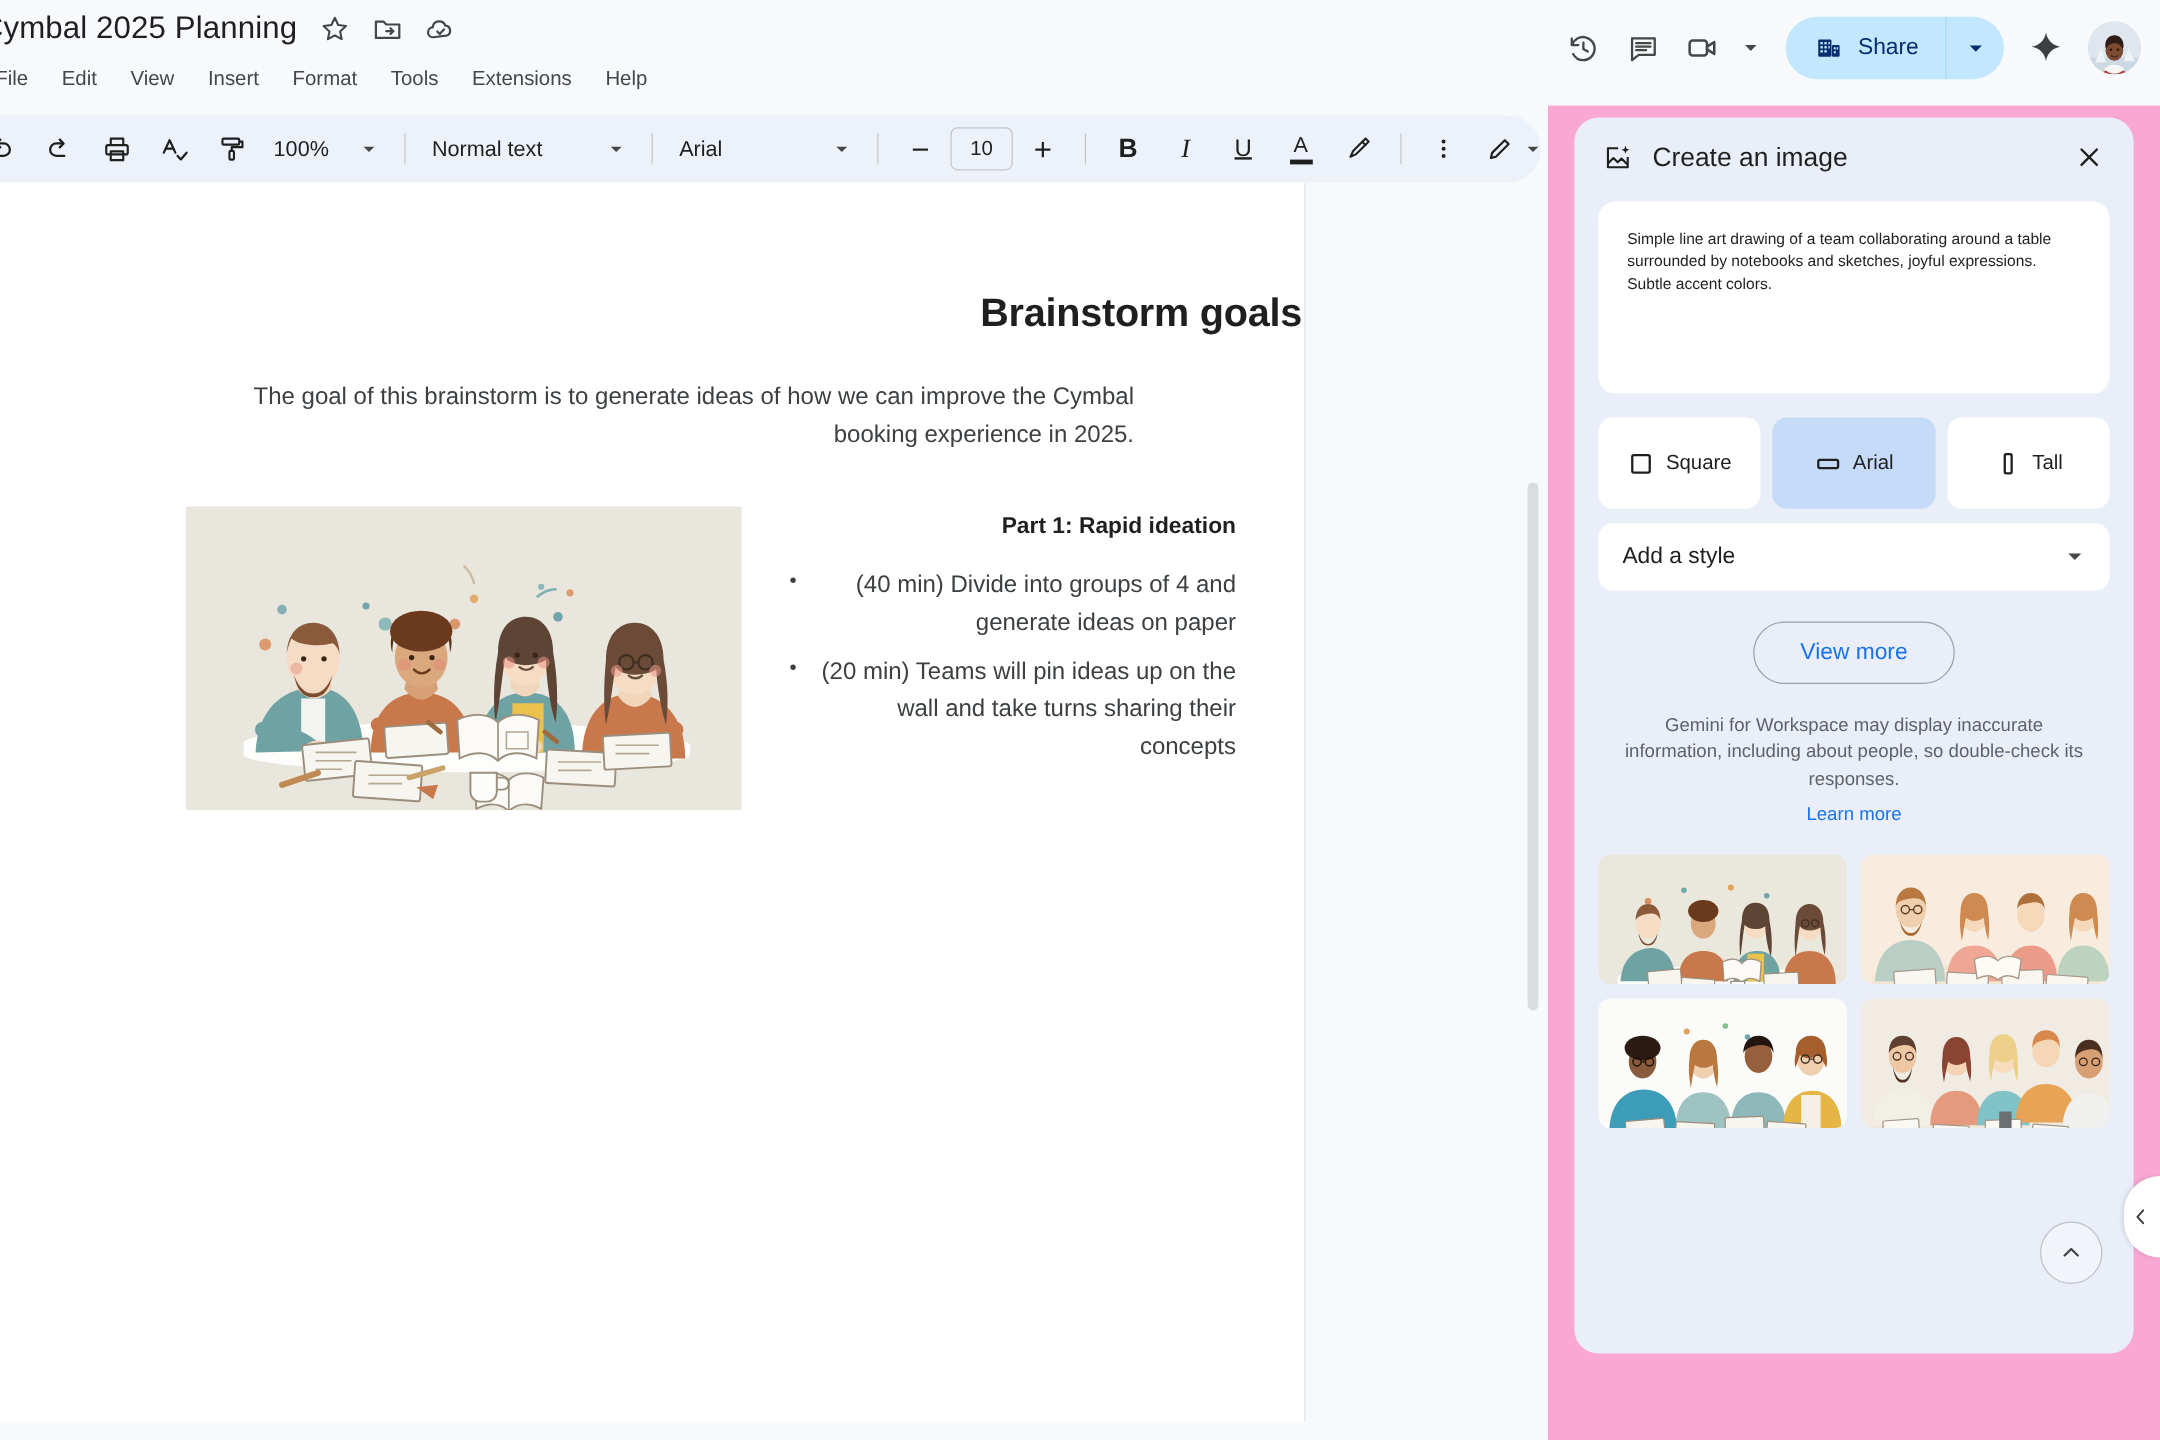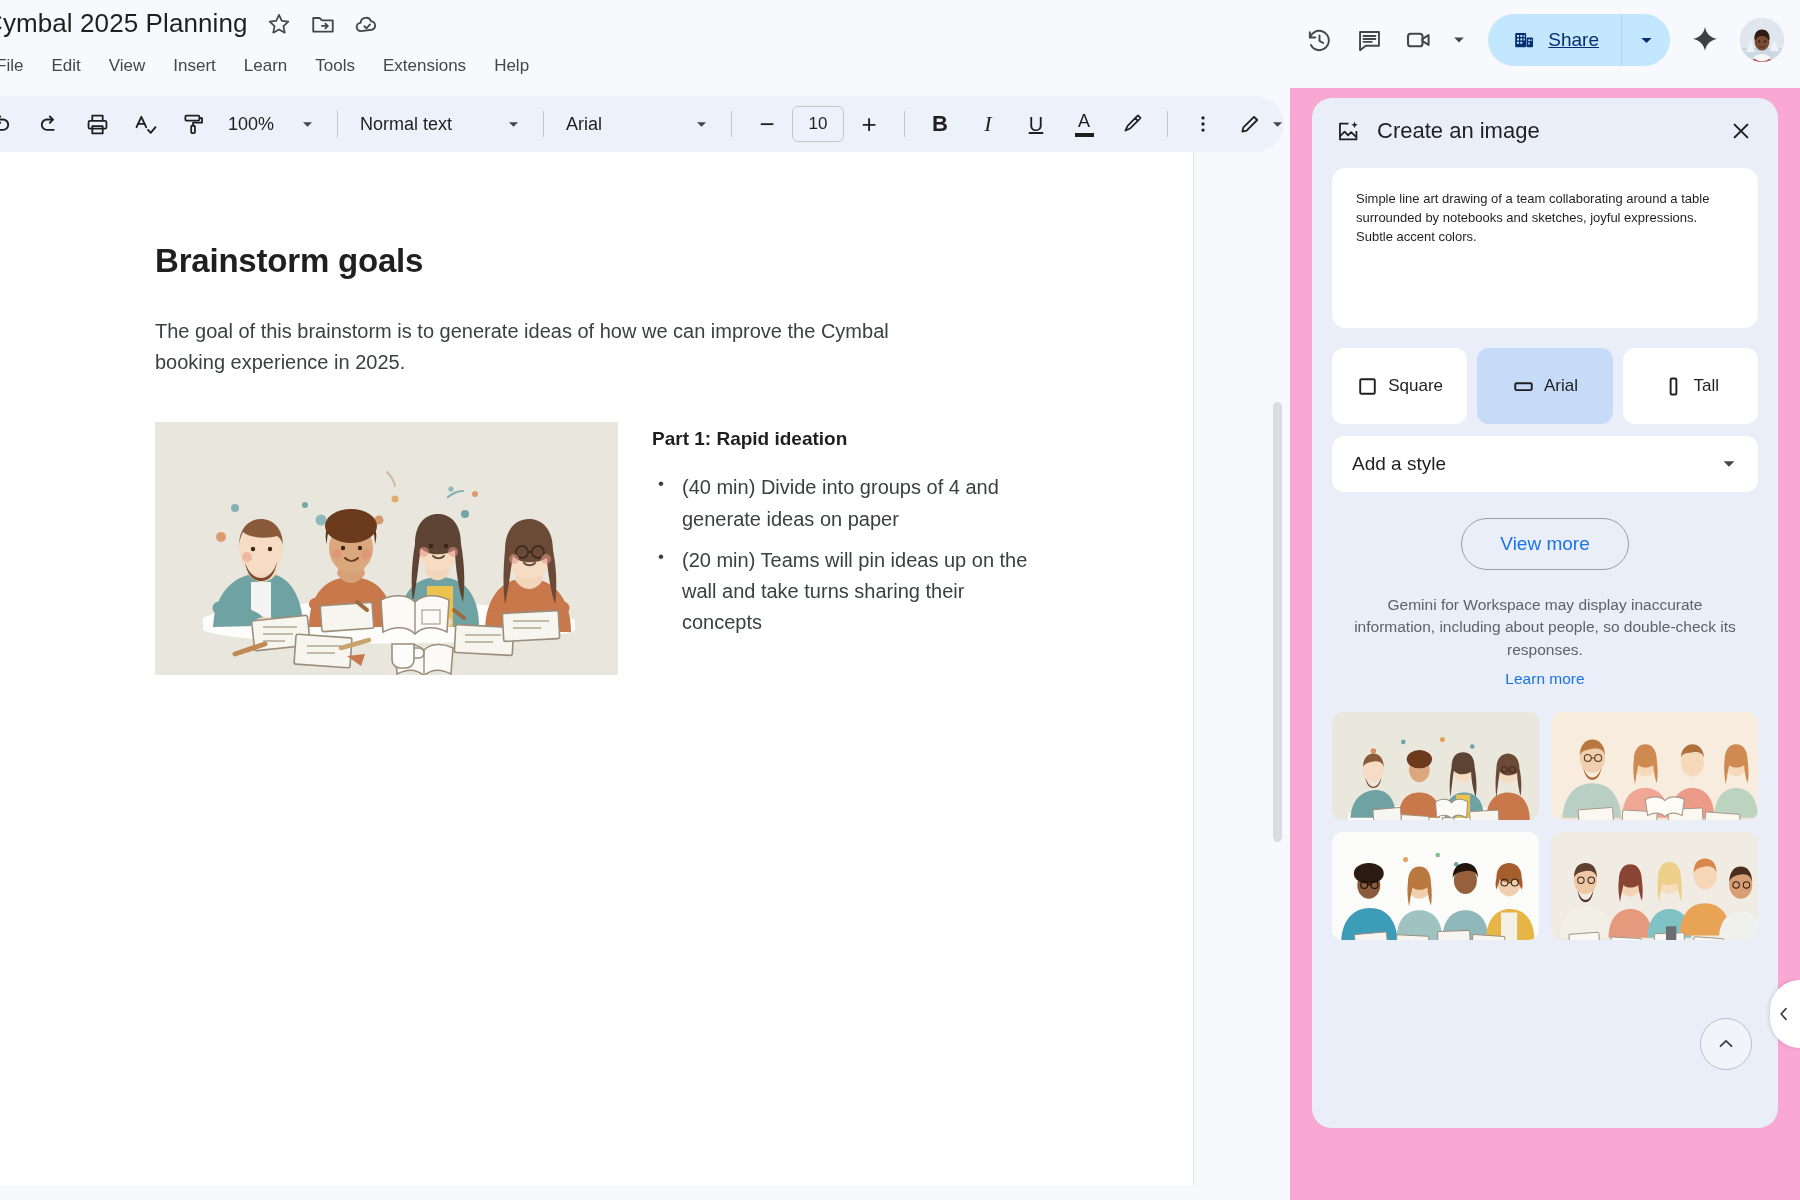--- a/index.html
+++ b/index.html
@@ -43,21 +43,21 @@
   }
   .share-group {
     display: flex; align-items: center; height: 52px;
     background: #c2e7ff; border-radius: 26px; margin-left: 14px; margin-right: 10px;
     overflow: hidden;
   }
   .share-main {
     display: flex; align-items: center; gap: 12px;
     padding: 0 22px 0 24px; height: 52px;
   }
-  .share-label { font-size: 19px; color: #062e6f; text-decoration: underline; }
+  .share-label { font-size: 19px; color: #062e6f; }
   .share-divider { width: 1px; height: 52px; background: #a9d8f5; }
   .share-arrow { display: flex; align-items: center; justify-content: center; width: 48px; height: 52px; }
   .avatar {
     width: 44px; height: 44px; border-radius: 50%; margin-left: 10px;
     overflow: hidden; position: relative; background: #cfd8e3;
   }
 
   
   .toolbar {
     position: absolute; left: -36px; top: 96px; width: 1320px; height: 56px;
@@ -85,22 +85,22 @@
   .bold-b { font-size: 22px; font-weight: bold; color: #1f1f1f; }
   .ital-i { font-size: 22px; font-style: italic; font-family: "Liberation Serif", serif; color: #1f1f1f; }
   .und-u { font-size: 20px; text-decoration: underline; color: #1f1f1f; }
 
   
   .doc-area {
     position: absolute; left: 0; top: 152px; width: 1290px; height: 1048px;
     background: #f8f9fd; overflow: hidden;
   }
   .page {
-    position: absolute; left: 0; top: 0; width: 1194px; height: 1033px;
-    background: #ffffff; border-right: 1px solid #e0e2e6;
+    position: absolute; left: 0; top: 0; width: 1088px; height: 1033px;
+    background: #ffffff; border-right: 1px solid #e0e2e6; text-align: right;
   }
   .doc-content { position: absolute; left: 155px; top: 90px; width: 930px; }
   .doc-h1 {
     font-size: 33px; font-weight: bold; color: #1f1f1f; letter-spacing: -.2px;
   }
   .doc-p {
     margin-top: 36px; font-size: 20px; line-height: 1.56; color: #3c4043;
     max-width: 790px;
   }
   .doc-body { position: relative; margin-top: 44px; display: flex; gap: 34px; }
@@ -217,21 +217,21 @@
           <path d="M9.6 14.1l1.9 1.9 3.3-3.6" stroke-linecap="round" stroke-linejoin="round"></path>
         </svg>
       </span>
     </div>
 
     <div class="menu-row">
       <div class="menu-item">File</div>
       <div class="menu-item">Edit</div>
       <div class="menu-item">View</div>
       <div class="menu-item">Insert</div>
-      <div class="menu-item">Learn</div>
+      <div class="menu-item">Format</div>
       <div class="menu-item">Tools</div>
       <div class="menu-item">Extensions</div>
       <div class="menu-item">Help</div>
     </div>
 
     <div class="top-right">
 
       <div class="icon-btn">
         <svg viewBox="0 0 24 24" width="27" height="27" fill="none" stroke="#444746" stroke-width="1.7">
           <path d="M3.6 9.2A8.6 8.6 0 1112 20.6a8.6 8.6 0 01-7.6-4.6" stroke-linecap="round"></path>

